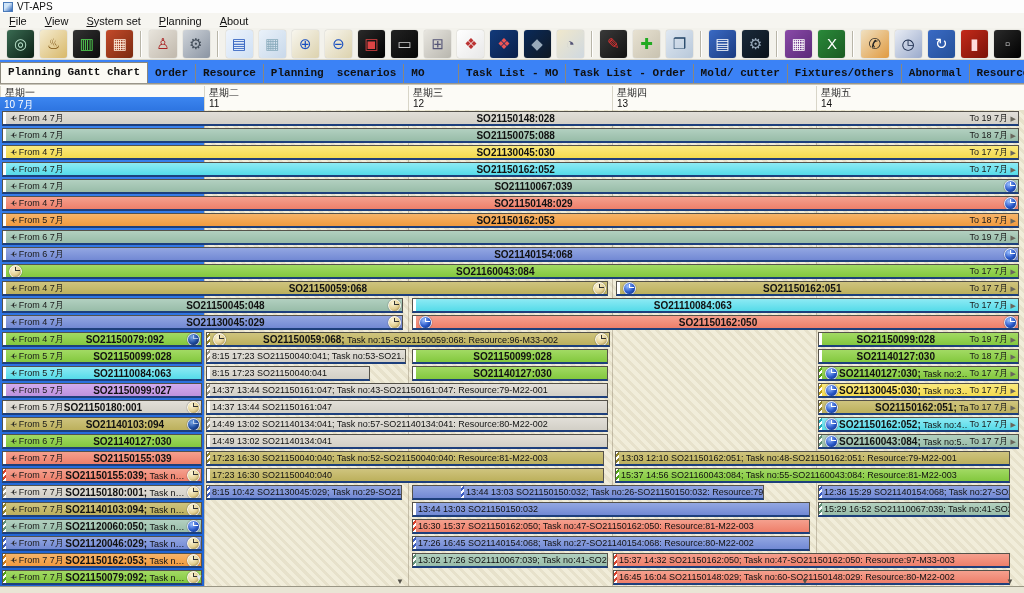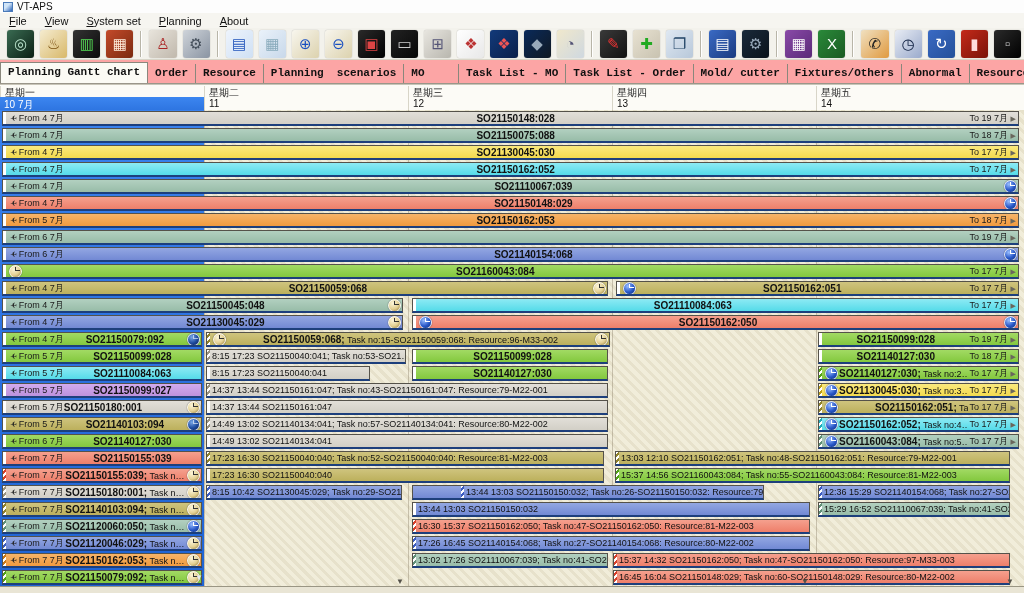--- a/index.html
+++ b/index.html
@@ -15,21 +15,21 @@
            display:flex;align-items:center;font-size:11px;}
   .menu-item{padding:0 9px;cursor:default;}
   .menu-item .u{text-decoration:underline;}
   
   #toolbar{position:absolute;left:0;top:28px;width:1024px;height:32px;background:#f3f2ec;
            border-bottom:1px solid #d8d5c8;display:flex;align-items:center;padding-left:4px;box-sizing:border-box;}
   .tbtn{width:28px;height:28px;margin:0 3px;border-radius:3px;display:flex;align-items:center;justify-content:center;
         font-size:15px;line-height:28px;box-shadow:0 0 1px rgba(0,0,0,.45);}
   .tsep{width:1px;height:26px;background:#b8b5a8;border-right:1px solid #fff;margin:0 4px;}
   
-  #tabbar{position:absolute;left:0;top:60px;width:1024px;height:24px;background:#fca5a5;
+  #tabbar{position:absolute;left:0;top:60px;width:1024px;height:24px;background:#3b82f6;
           display:flex;align-items:flex-end;font-family:"Liberation Mono","DejaVu Sans Mono",monospace;
           font-weight:bold;font-size:11px;border-bottom:1px solid #9a968a;box-sizing:border-box;}
   .tab{padding:3px 7px 4px 7px;border-right:1px solid #8a877c;white-space:pre;cursor:default;}
   .tab.active{background:#fbfaf4;border:1px solid #8a877c;border-bottom:none;padding-bottom:5px;}
   
   #calhead{position:absolute;left:0;top:84px;width:1024px;height:26px;background:#fcfbf6;border-top:1px solid #c8c5b8;box-sizing:border-box;}
   .wday{position:absolute;top:1px;height:11px;font-size:10px;color:#222;padding-left:4px;border-left:1px solid #d8d5c8;width:100%;box-sizing:border-box;}
   .dcell{position:absolute;top:12px;height:30px;font-size:10px;padding:1px 0 0 4px;border-left:1px solid #d8d5c8;box-sizing:border-box;}
   .dcell.sel{background:linear-gradient(180deg,#3c86f0,#1c5fce);color:#fff;border-left:none;}
   

